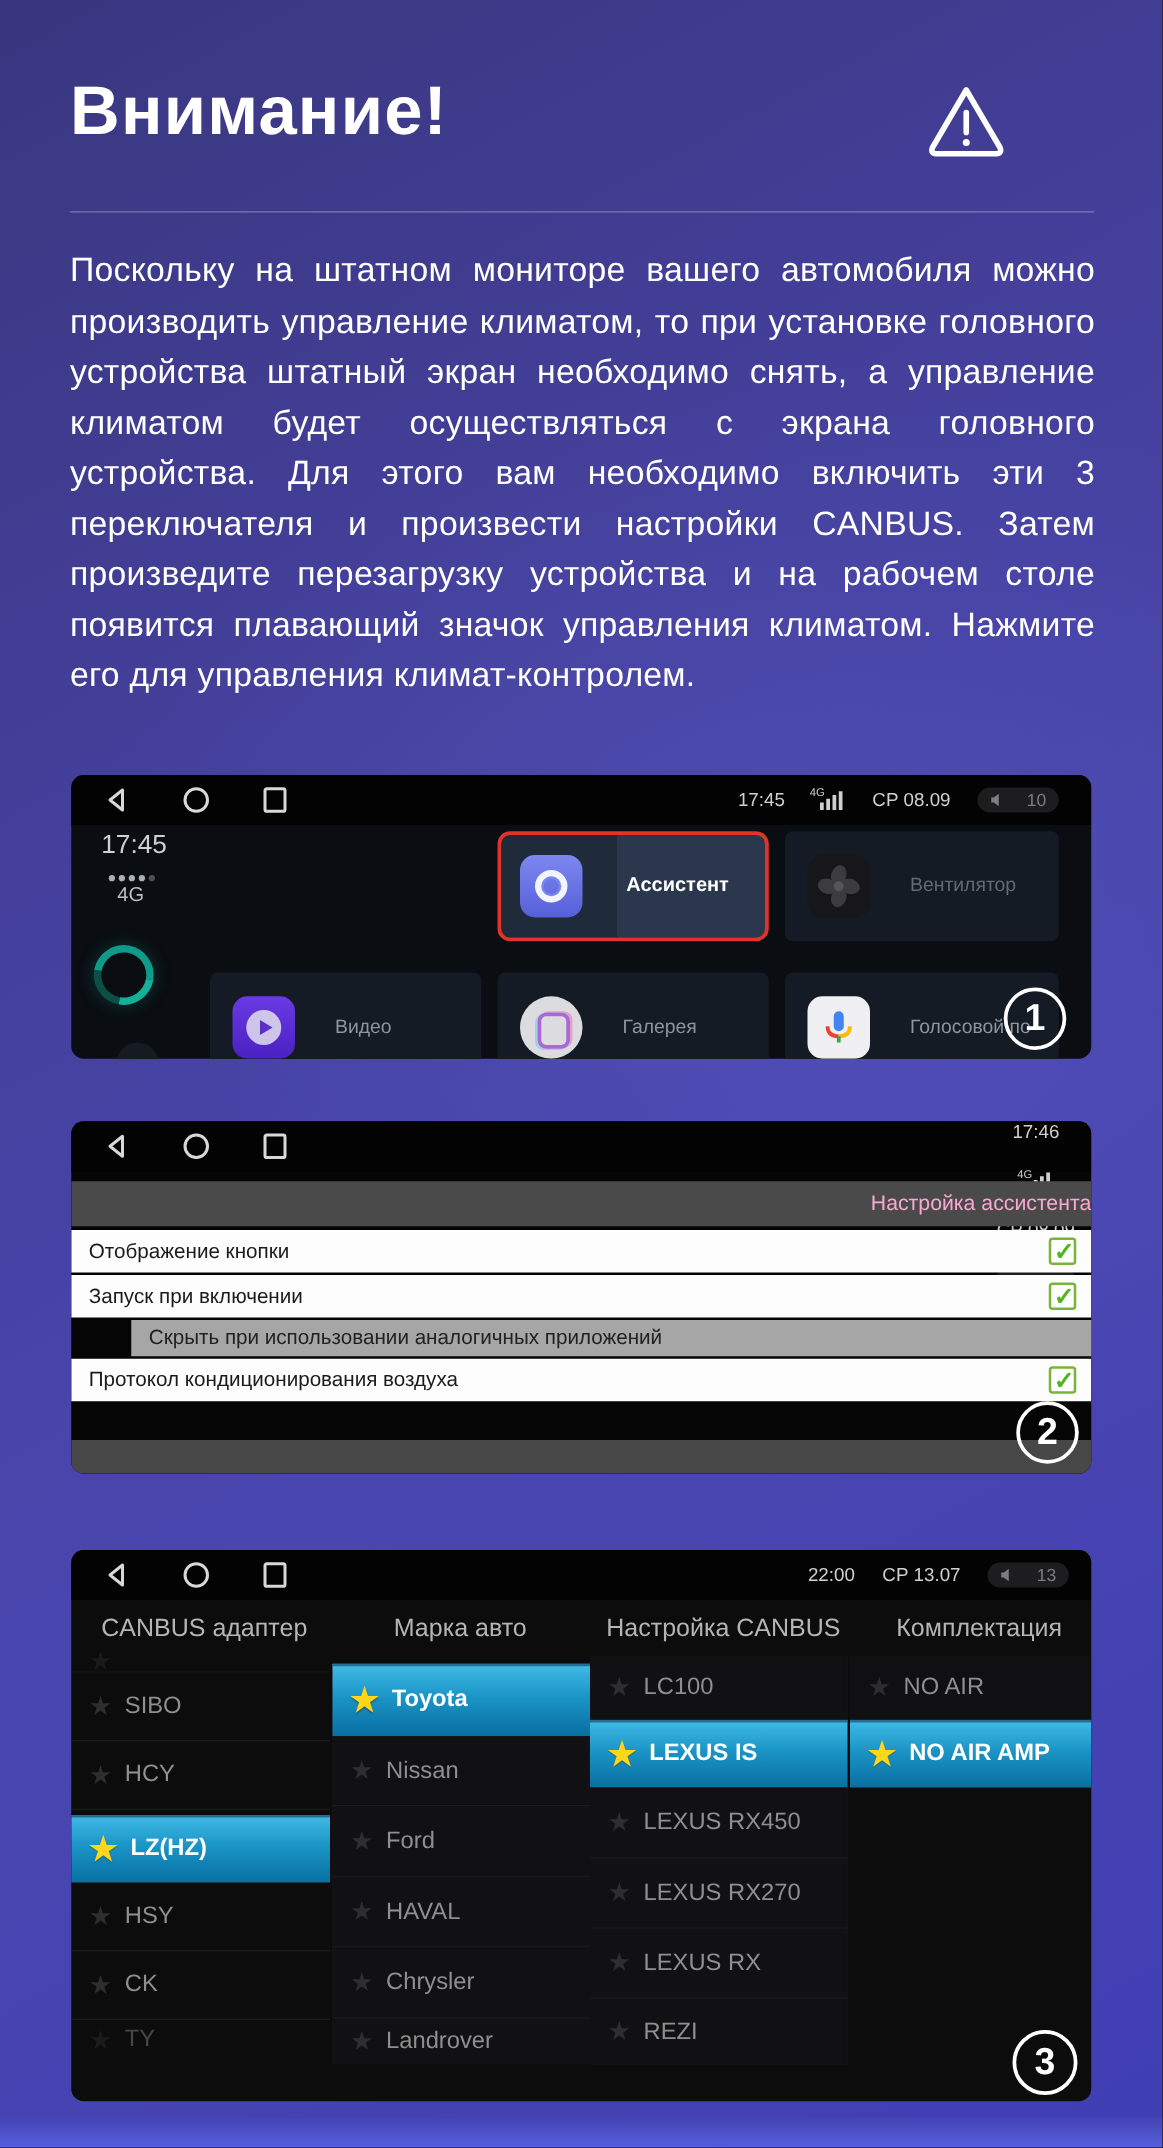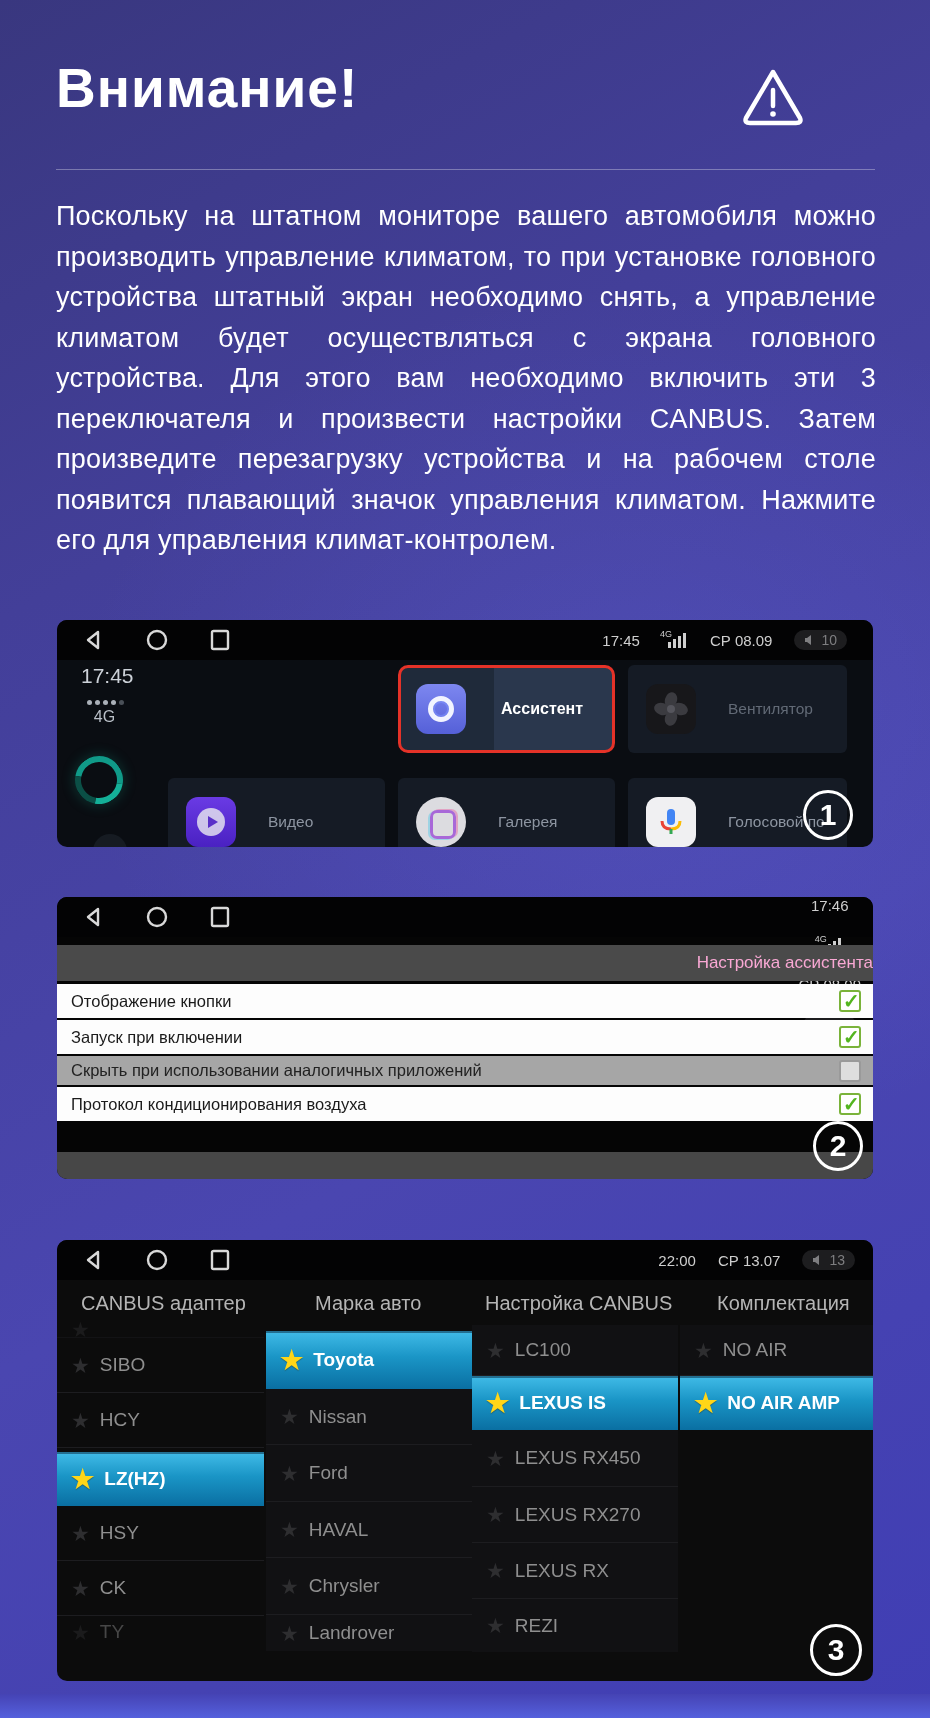--- a/index.html
+++ b/index.html
@@ -24,21 +24,21 @@
   #shot1{top:620px;height:227px;background:#0a0d12;}
   #shot2{top:897px;height:282px;background:#050505;}
   #shot3{top:1240px;height:441px;background:#0c0c0c;}
   
   .navbar{position:absolute;left:0;top:0;width:100%;height:40px;background:#030304;}
   .nav-ic{position:absolute;top:9px;}
   .nav-back{left:26px;} .nav-home{left:88px;} .nav-sq{left:152px;} .nav-dots{left:218px;top:8px;}
   .dot{width:4px;height:4px;border-radius:50%;background:#cfcfcf;margin:2px 0;}
   .status{position:absolute;top:0;height:40px;right:20px;display:flex;align-items:center;gap:22px;
     color:#cfcfcf;font-size:15px;}
-  .vol-pill{display:flex;align-items:center;gap:5px;background:#1d1d1f;border-radius:12px;
+  .vol-pill{display:flex;align-items:center;gap:17px;background:#1d1d1f;border-radius:12px;
     padding:2px 10px;color:#7e7e80;font-size:14px;}
   .sig{position:relative;width:26px;height:18px;}
   .sig .g{position:absolute;left:-2px;top:-2px;font-size:9px;color:#cfcfcf;}
   
   .sidebar-time{position:absolute;left:24px;top:44px;color:#ccd1d8;font-size:21px;}
   .sb-4g{position:absolute;left:28px;top:80px;color:#b9bfc7;font-size:16px;text-align:center;}
   .sb-dots{display:flex;gap:3px;margin:0 0 3px 2px;}
   .sb-dots i{width:5px;height:5px;border-radius:50%;background:#aab0b8;display:block;}
   .sb-dots i.dim{background:#4a5058;}
   .assist-ring{position:absolute;left:18px;top:136px;width:48px;height:48px;border-radius:50%;
@@ -240,21 +240,21 @@
     <div class="s2-header">Настройка ассистента</div>
 
     <div class="s2-row white" style="top:87px;">
       <span>Отображение кнопки</span>
       <span class="cbx checked"></span>
     </div>
     <div class="s2-row white" style="top:123px;">
       <span>Запуск при включении</span>
       <span class="cbx checked"></span>
     </div>
-    <div class="s2-row gray" style="top:159px;">
+    <div class="s2-row gray" style="top:159px;margin-left:48px;">
       <span>Скрыть при использовании аналогичных приложений</span>
       <span class="cbx un"></span>
     </div>
     <div class="s2-row white" style="top:190px;">
       <span>Протокол кондиционирования воздуха</span>
       <span class="cbx checked"></span>
     </div>
     <div class="s2-bottom"></div>
 
     <div class="badge" style="left:756px;top:224px;">

